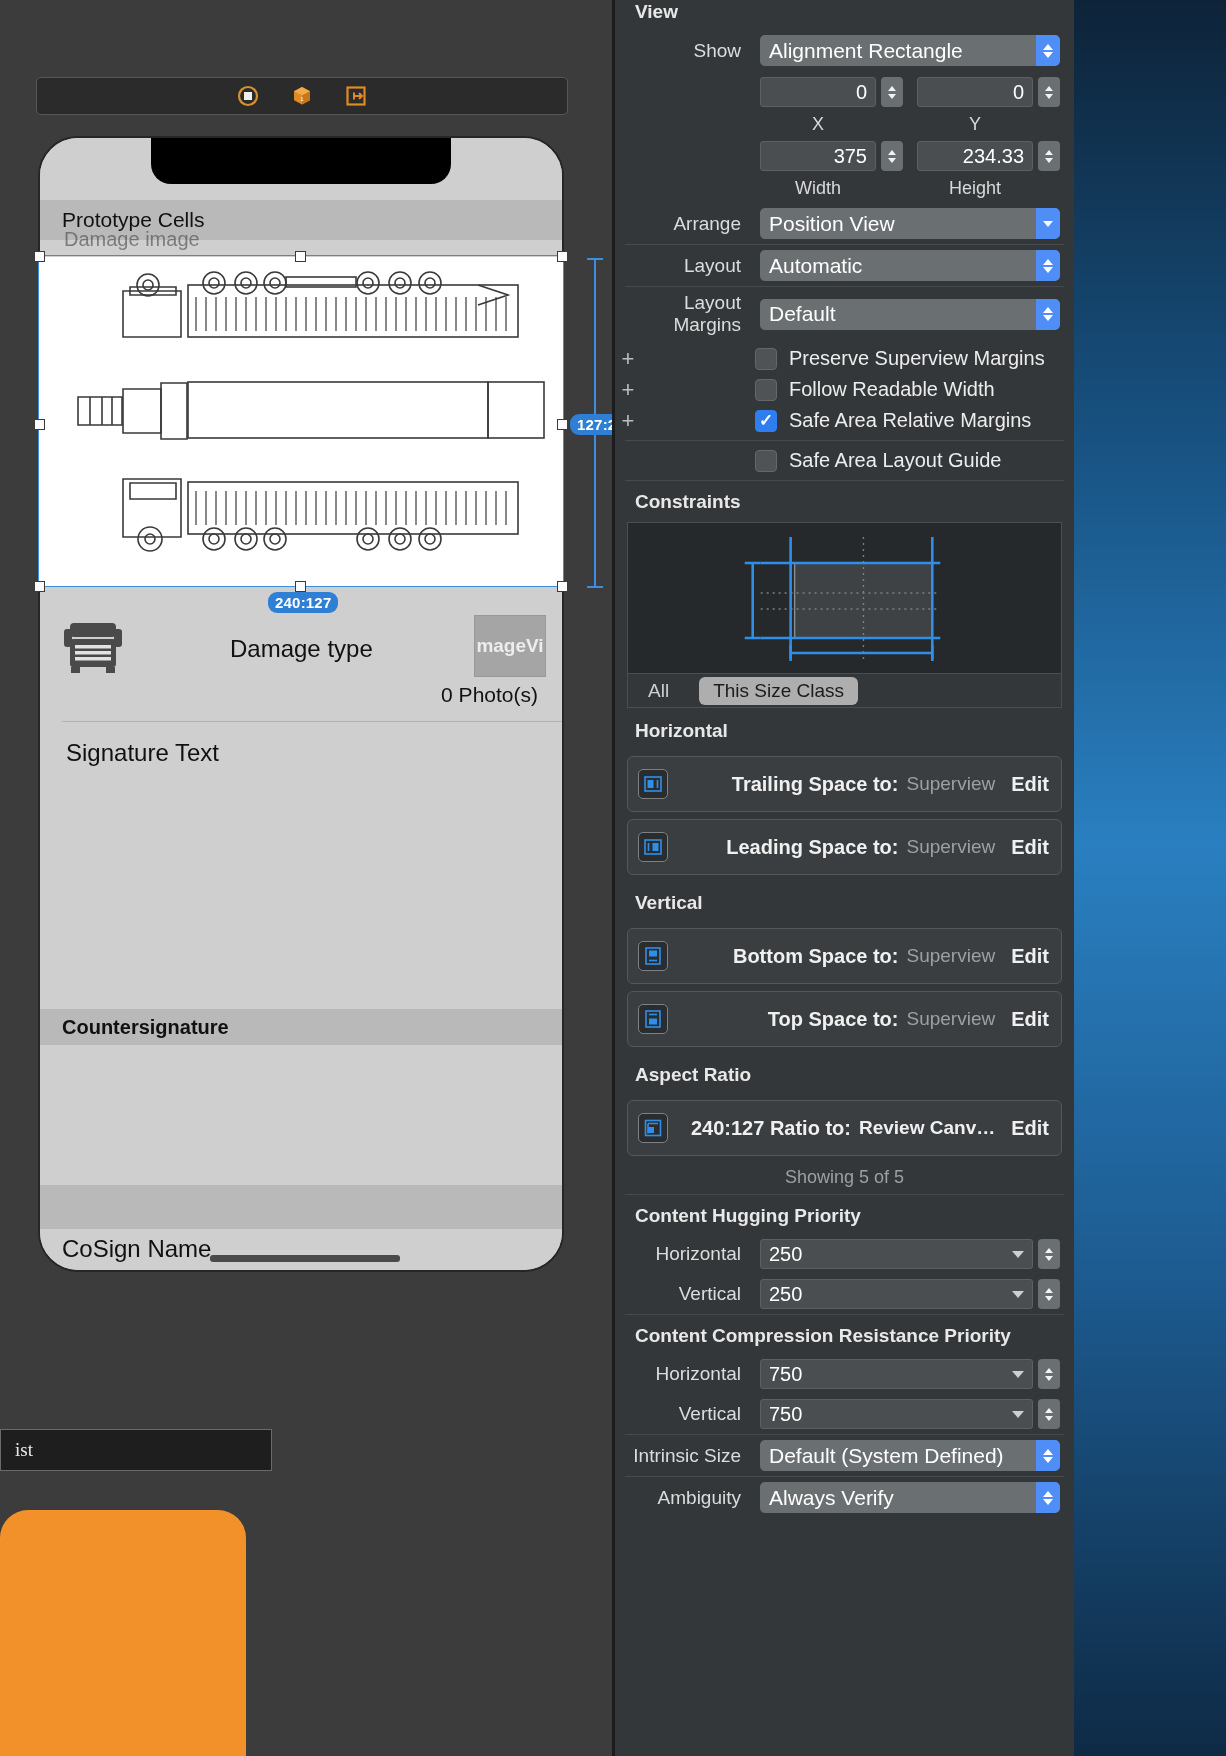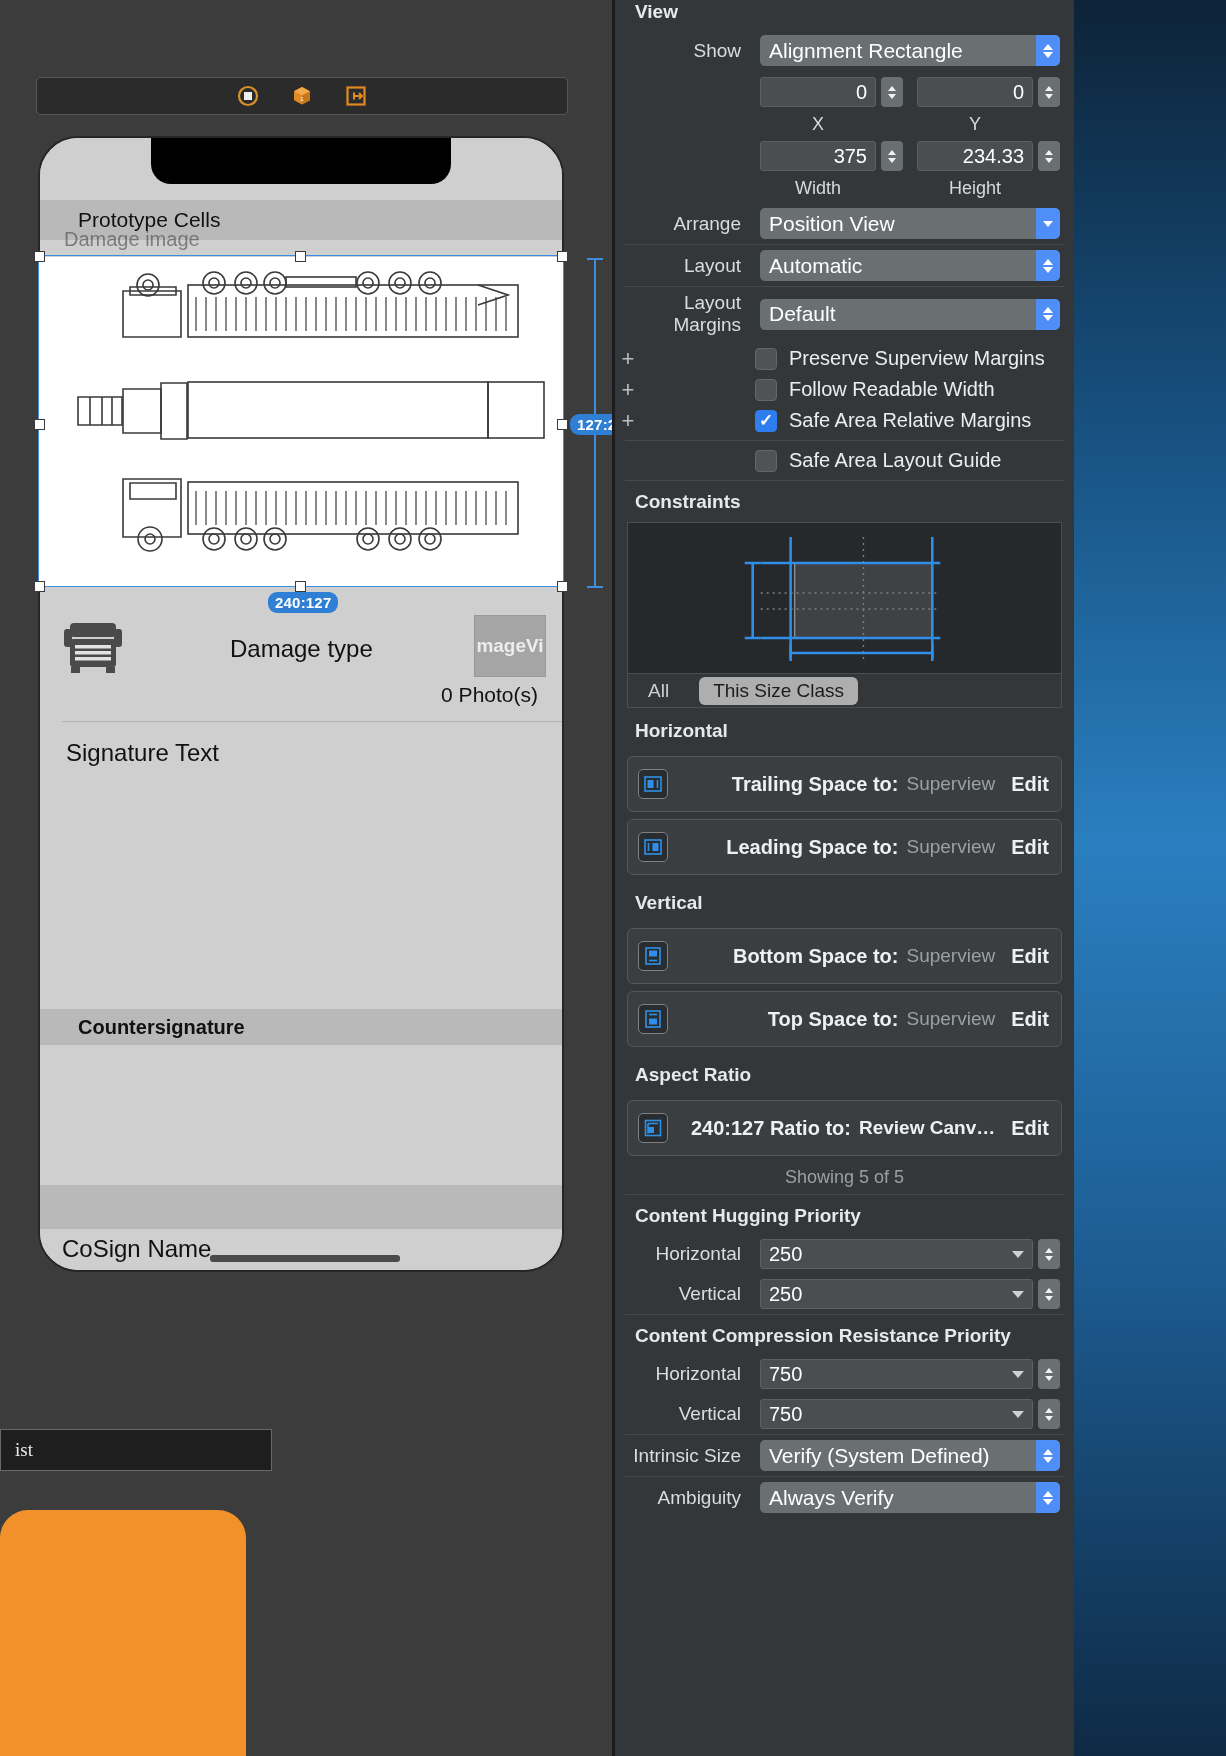--- a/index.html
+++ b/index.html
@@ -29,21 +29,21 @@
     background: #cfcfcf; border: 2px solid #262626; border-radius: 40px; overflow: hidden;
   }
   .notch {
     position: absolute; left: 50%; transform: translateX(-50%); top: 0;
     width: 300px; height: 46px; background: #000; border-radius: 0 0 20px 20px;
   }
   .statusfill { position:absolute; left:0; top:0; width:100%; height: 62px; background:#cfcfcf; }
 
   .sechdr {
     position: absolute; left: 0; width: 100%; height: 40px; background: #b9b9b9;
-    display: flex; align-items: center; padding-left: 38px;
+    display: flex; align-items: center; padding-left: 22px;
     font-size: 21px; color: #111; font-weight: 400;
   }
   .sechdr.bold { font-weight: 700; font-size: 20px; }
 
   .clippedlbl {
     position: absolute; left: 24px; color: #222; font-size: 20px;
   }
 
   .whitebox {
     position: absolute; left: 38px; top: 257px; width: 526px; height: 330px;
@@ -618,21 +618,21 @@
       <span class="stepper">
           <span class="caretup"></span>
           <span class="caretdn"></span>
         </span>
     </div>
     <div class="sepline"></div>
 
     <div class="row">
       <div class="rowlabel" style="width:145px;">Intrinsic Size</div>
       <div class="popup" style="flex:1;">
-        <span>Verify (System Defined)</span>
+        <span>Default (System Defined)</span>
         <span class="arrows">
             <span class="caretup"></span>
             <span class="caretdn"></span>
           </span>
       </div>
     </div>
     <div class="sepline"></div>
 
     <div class="row">
       <div class="rowlabel" style="width:145px;">Ambiguity</div>

